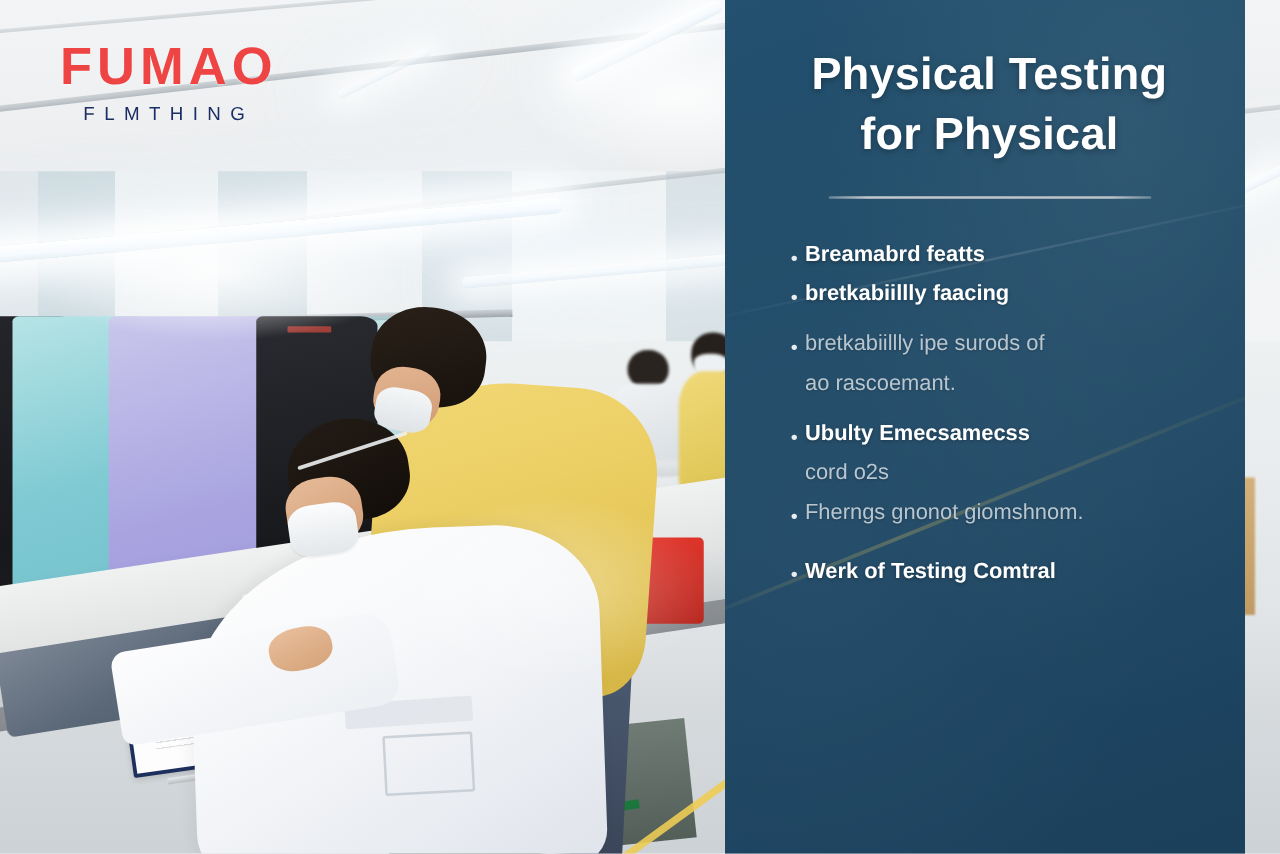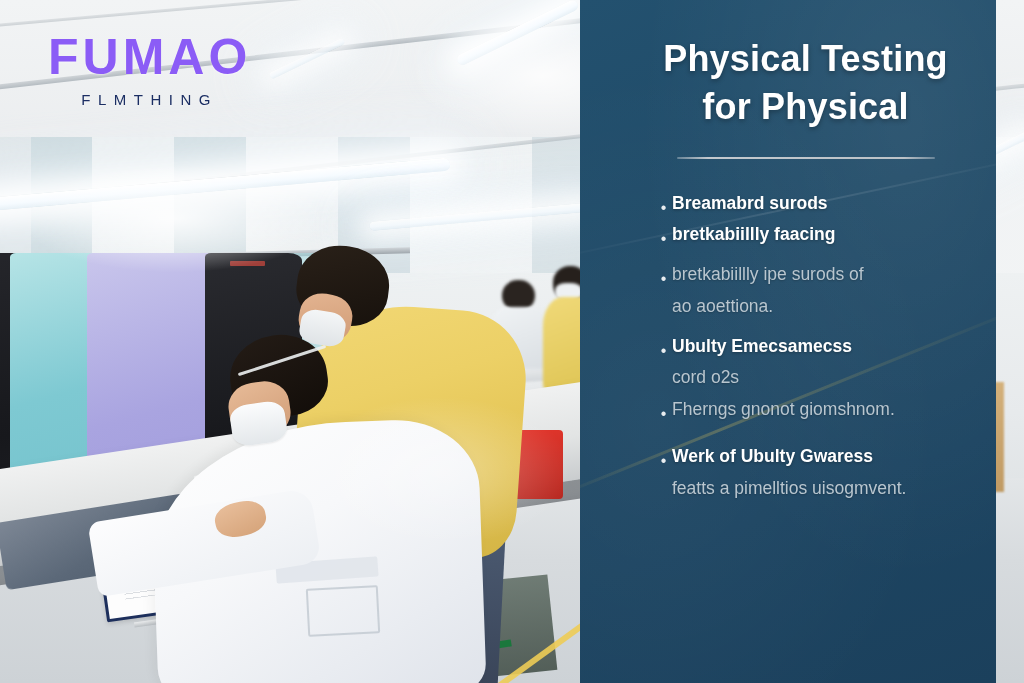--- a/index.html
+++ b/index.html
@@ -266,35 +266,34 @@
   .bloom.b1 { left:2%;  top:24%; width:30%; height:16%;
               background:radial-gradient(ellipse,rgba(255,255,255,.85),transparent 70%); }
   .bloom.b2 { left:40%; top:2%;  width:26%; height:18%;
               background:radial-gradient(ellipse,rgba(255,255,255,.8),transparent 70%); }
   .bloom.b3 { left:30%; top:58%; width:26%; height:22%;
               background:radial-gradient(ellipse,rgba(255,255,255,.35),transparent 70%); }
 
   
   .logo { position:absolute; left:48px; top:32px; z-index:6; text-align:center; }
   .logo-main {
-    font-size:50px; font-weight:700; letter-spacing:4px; color:#8b5cf6;
+    font-size:42px; font-weight:700; letter-spacing:4px; color:#ef4444;
     line-height:1; font-family:"Liberation Sans", sans-serif;
     text-shadow:0 1px 2px rgba(255,255,255,.5);
   }
   .logo-sub {
     margin-top:9px; font-size:15px; font-weight:400; letter-spacing:7.5px;
     color:#1b2e63; text-shadow:0 1px 2px rgba(255,255,255,.45);
   }
 
   
   .panel {
     position:absolute; left:580px; top:0; width:416px; height:683px; z-index:5;
     background:linear-gradient(160deg,#23516f 0%,#1f4a67 35%,#1d4562 70%,#1b405c 100%);
     overflow:hidden;
-    padding-left:28px;
   }
   .panel::before {
     content:""; position:absolute; inset:0;
     background:
       radial-gradient(ellipse at 78% 18%, rgba(255,255,255,.07), transparent 58%),
       radial-gradient(ellipse at 18% 62%, rgba(255,255,255,.04), transparent 60%);
   }
   .panel-streak {
     position:absolute; left:-12%; top:58%; width:130%; height:3px;
     background:linear-gradient(90deg,transparent,rgba(226,198,90,.28),rgba(226,198,90,.12),transparent);
@@ -431,54 +430,50 @@
       <div class="panel-title">
         <div>Physical Testing</div>
         <div>for Physical</div>
       </div>
 
       <div class="divider"></div>
 
       <div class="bullets" id="bullet-list">
           <div class="b-row">
             <span class="b-dot">•</span>
-            <span class="b-text strong">Breamabrd surods</span>
+            <span class="b-text strong">Breamabrd featts</span>
           </div>
           <div class="b-row">
             <span class="b-dot">•</span>
             <span class="b-text strong">bretkabiillly faacing</span>
           </div>
           <div class="gap-sm"></div>
           <div class="b-row">
             <span class="b-dot">•</span>
             <span class="b-text muted">bretkabiillly ipe surods of</span>
           </div>
           <div class="b-row">
             <span class="b-dot hidden">•</span>
-            <span class="b-text muted">ao aoettiona.</span>
+            <span class="b-text muted">ao rascoemant.</span>
           </div>
           <div class="gap-sm"></div>
           <div class="b-row">
             <span class="b-dot">•</span>
             <span class="b-text strong">Ubulty Emecsamecss</span>
           </div>
           <div class="b-row">
             <span class="b-dot hidden">•</span>
             <span class="b-text muted">cord o2s</span>
           </div>
           <div class="b-row">
             <span class="b-dot">•</span>
             <span class="b-text muted">Fherngs gnonot giomshnom.</span>
           </div>
           <div class="gap-md"></div>
           <div class="b-row">
             <span class="b-dot">•</span>
-            <span class="b-text strong">Werk of Ubulty Gwaress</span>
-          </div>
-          <div class="b-row">
-            <span class="b-dot hidden">•</span>
-            <span class="b-text muted">featts a pimelltios uisogmvent.</span>
+            <span class="b-text strong">Werk of Testing Comtral</span>
           </div>
         </div>
     </div>
   </div>
 
 </div>
 
 </body></html>

